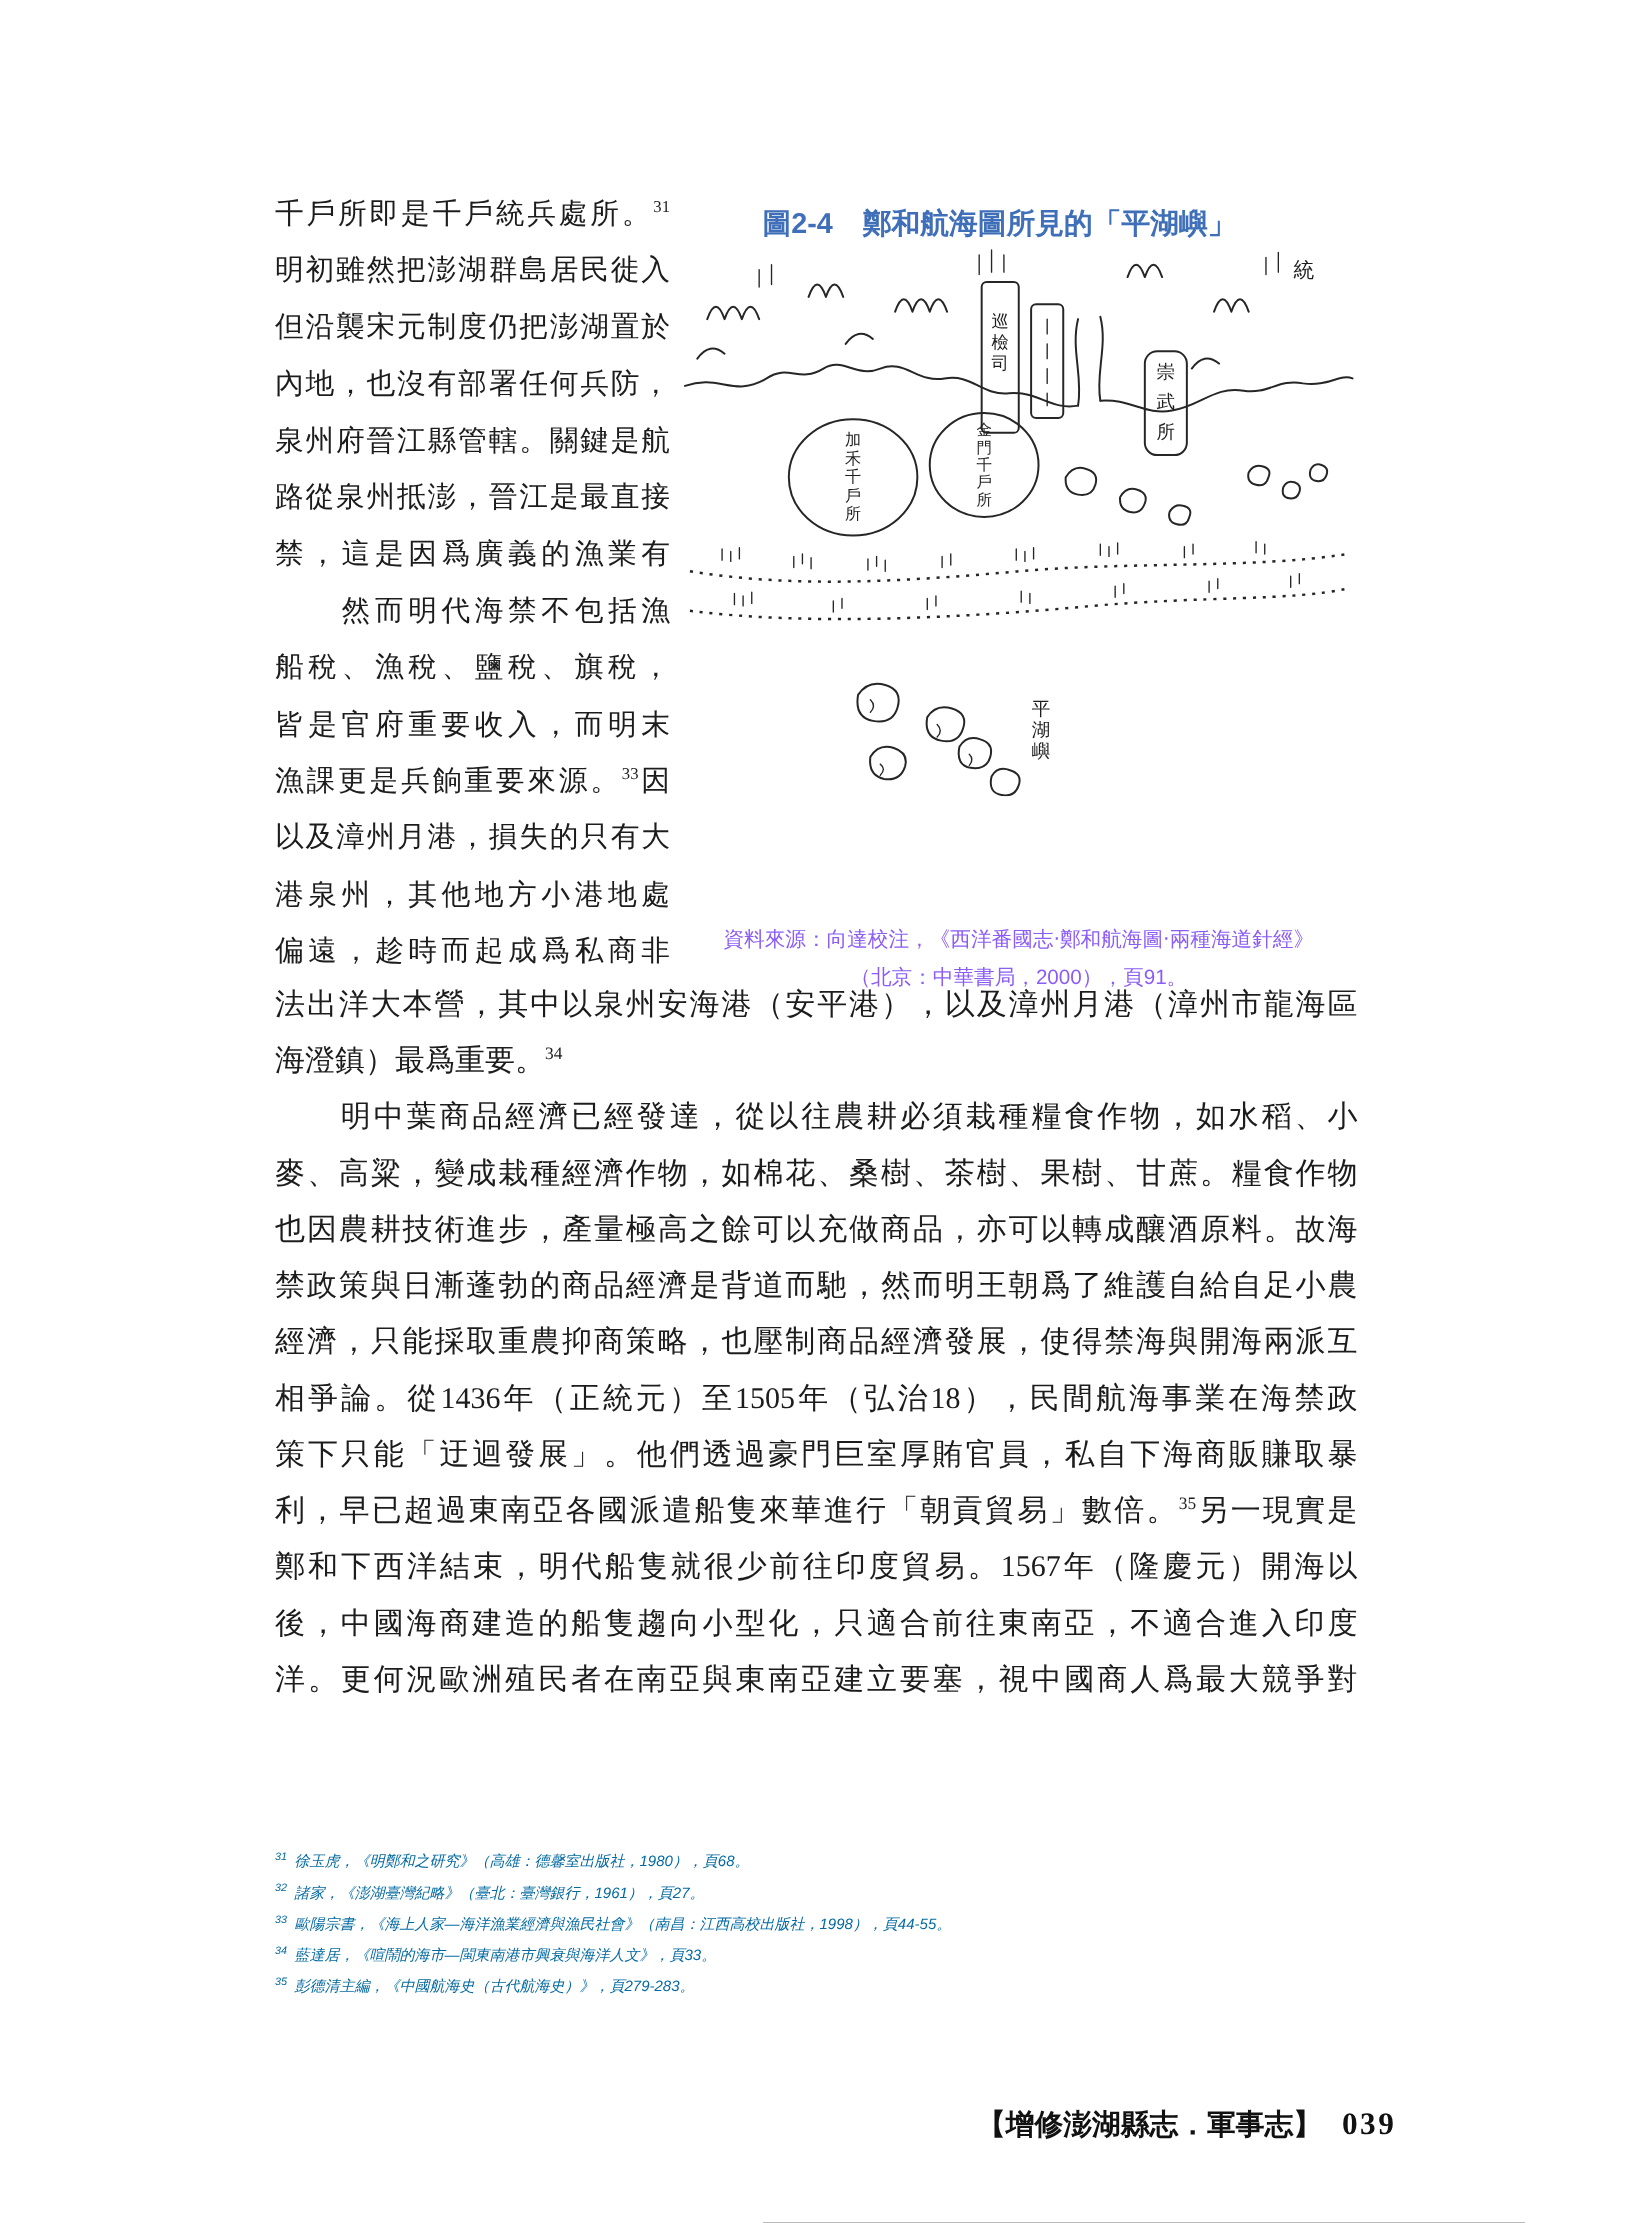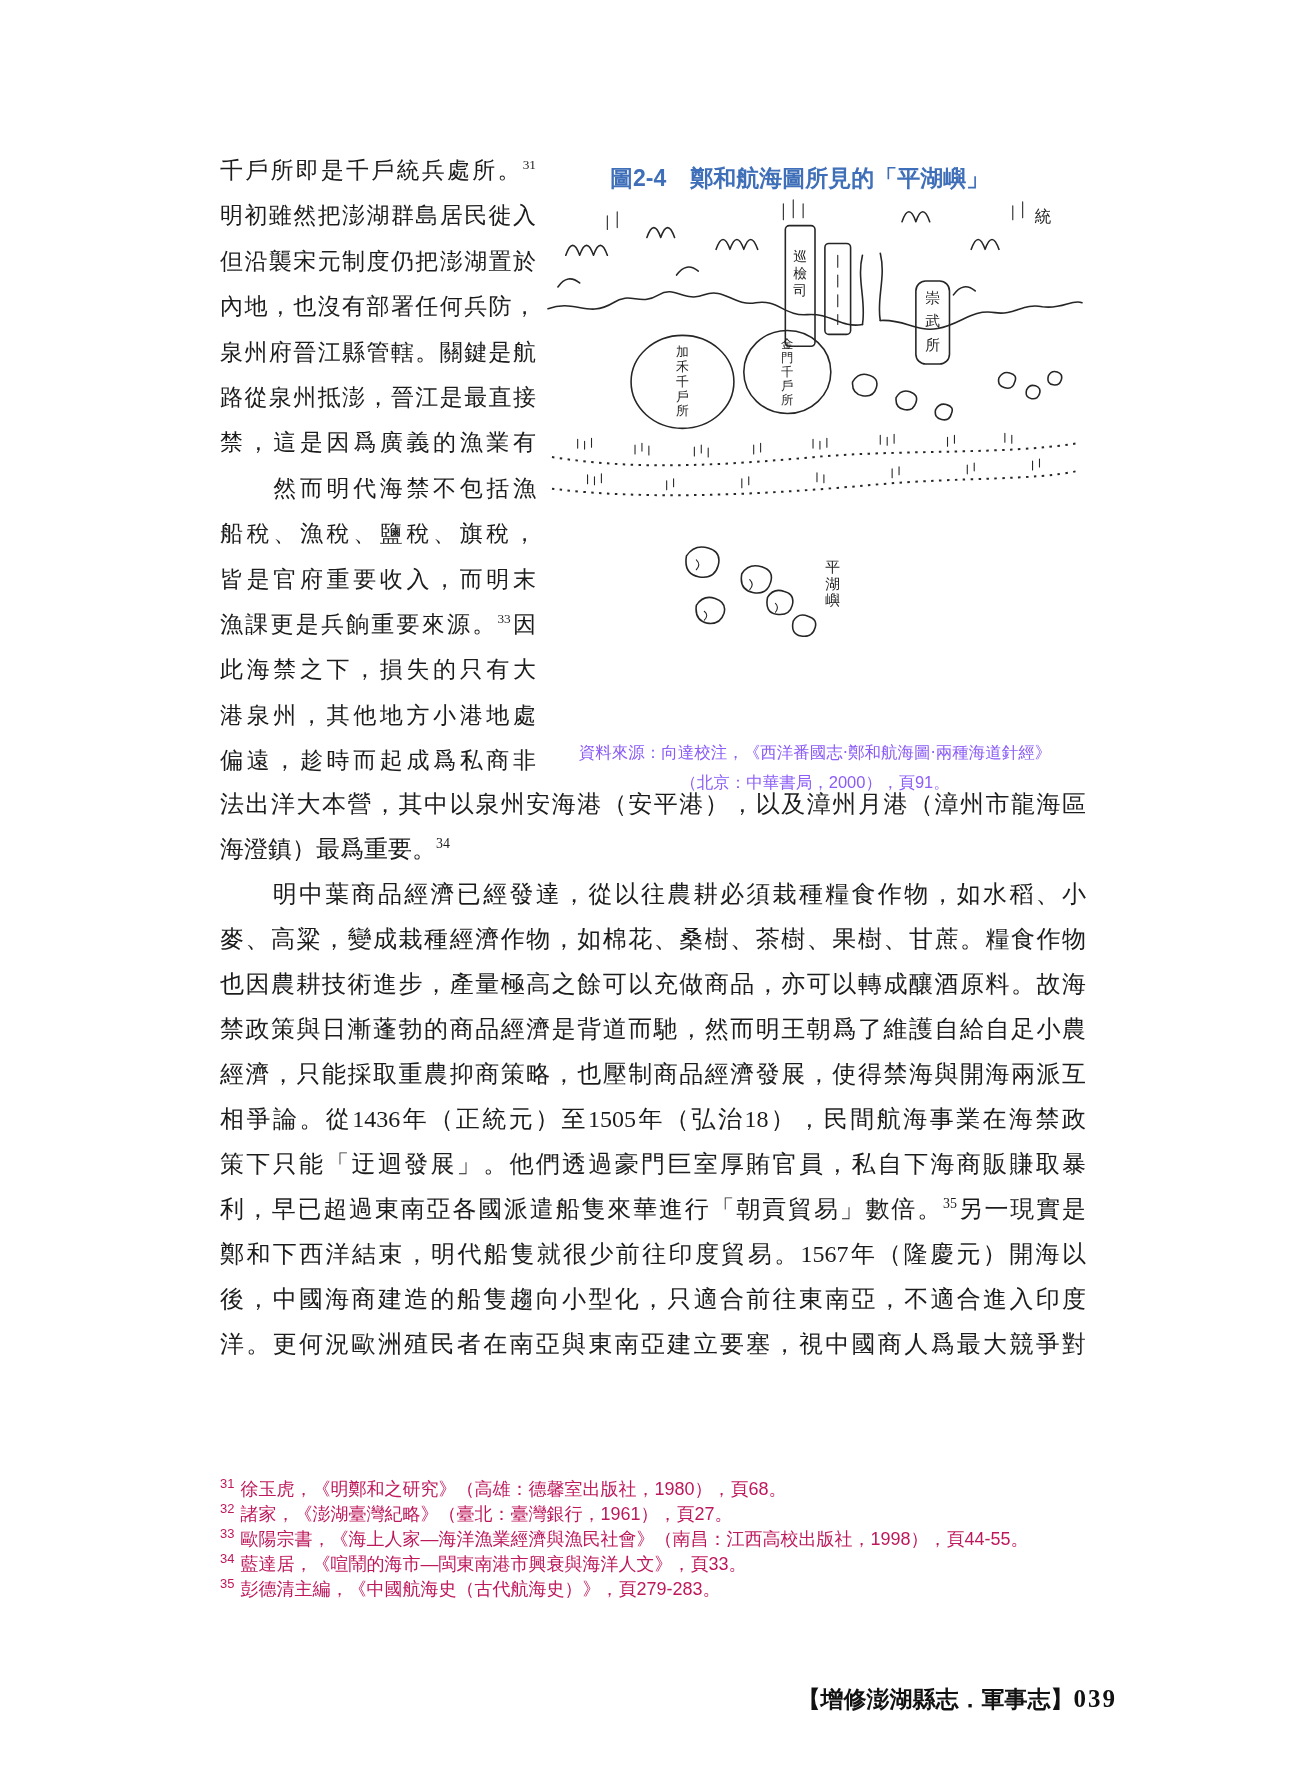--- a/index.html
+++ b/index.html
@@ -50,28 +50,28 @@
   .fig-source{
     position:absolute;left:540px;top:737px;width:550px;
     font-family:"Liberation Sans","DejaVu Sans",sans-serif;
     font-size:16.5px;line-height:30px;
     color:#8b5cf6;text-align:center;
   }
   
   .footnotes{
     position:absolute;left:220px;top:1477px;width:880px;
     font-family:"Liberation Sans","DejaVu Sans",sans-serif;
-    font-size:18px;line-height:25px;color:#be185d;
+    font-size:12px;line-height:25px;color:#0369a1;font-style:italic;
   }
   .footnote{white-space:nowrap;}
   .footnote sup{font-size:0.72em;vertical-align:super;line-height:0;margin-right:6px;}
   
   .footer{
     position:absolute;right:215px;top:1684px;
-    display:flex;align-items:baseline;
+    display:flex;align-items:baseline;gap:16px;
   }
   .footer .ftitle{
     font-family:"Liberation Sans","DejaVu Sans",sans-serif;
     font-weight:bold;font-size:23px;color:#111;
   }
   .footer .fpage{
     font-family:"Liberation Serif","DejaVu Serif",serif;
     font-size:25px;color:#111;letter-spacing:2px;font-weight:bold;
   }
   
@@ -91,21 +91,21 @@
       <div class="ln"><span>明初雖然把澎湖群島居民徙入</span></div>
       <div class="ln"><span>但沿襲宋元制度仍把澎湖置於</span></div>
       <div class="ln"><span>內地，也沒有部署任何兵防，</span></div>
       <div class="ln"><span>泉州府晉江縣管轄。關鍵是航</span></div>
       <div class="ln"><span>路從泉州抵澎，晉江是最直接</span></div>
       <div class="ln"><span>禁，這是因爲廣義的漁業有</span></div>
       <div class="ln ln-indent"><span>然而明代海禁不包括漁</span></div>
       <div class="ln"><span>船稅、漁稅、鹽稅、旗稅，</span></div>
       <div class="ln"><span>皆是官府重要收入，而明末</span></div>
       <div class="ln"><span>漁課更是兵餉重要來源。</span><sup>33</sup><span>因</span></div>
-      <div class="ln"><span>此海禁之下，損失的只有大</span></div>
+      <div class="ln"><span>以及漳州月港，損失的只有大</span></div>
       <div class="ln"><span>港泉州，其他地方小港地處</span></div>
       <div class="ln"><span>偏遠，趁時而起成爲私商非</span></div>
     </div>
 
   <div class="fig-caption">
     <span>圖2-4</span>
     <span>鄭和航海圖所見的「平湖嶼」</span>
   </div>
 
   <div class="fig-image">

